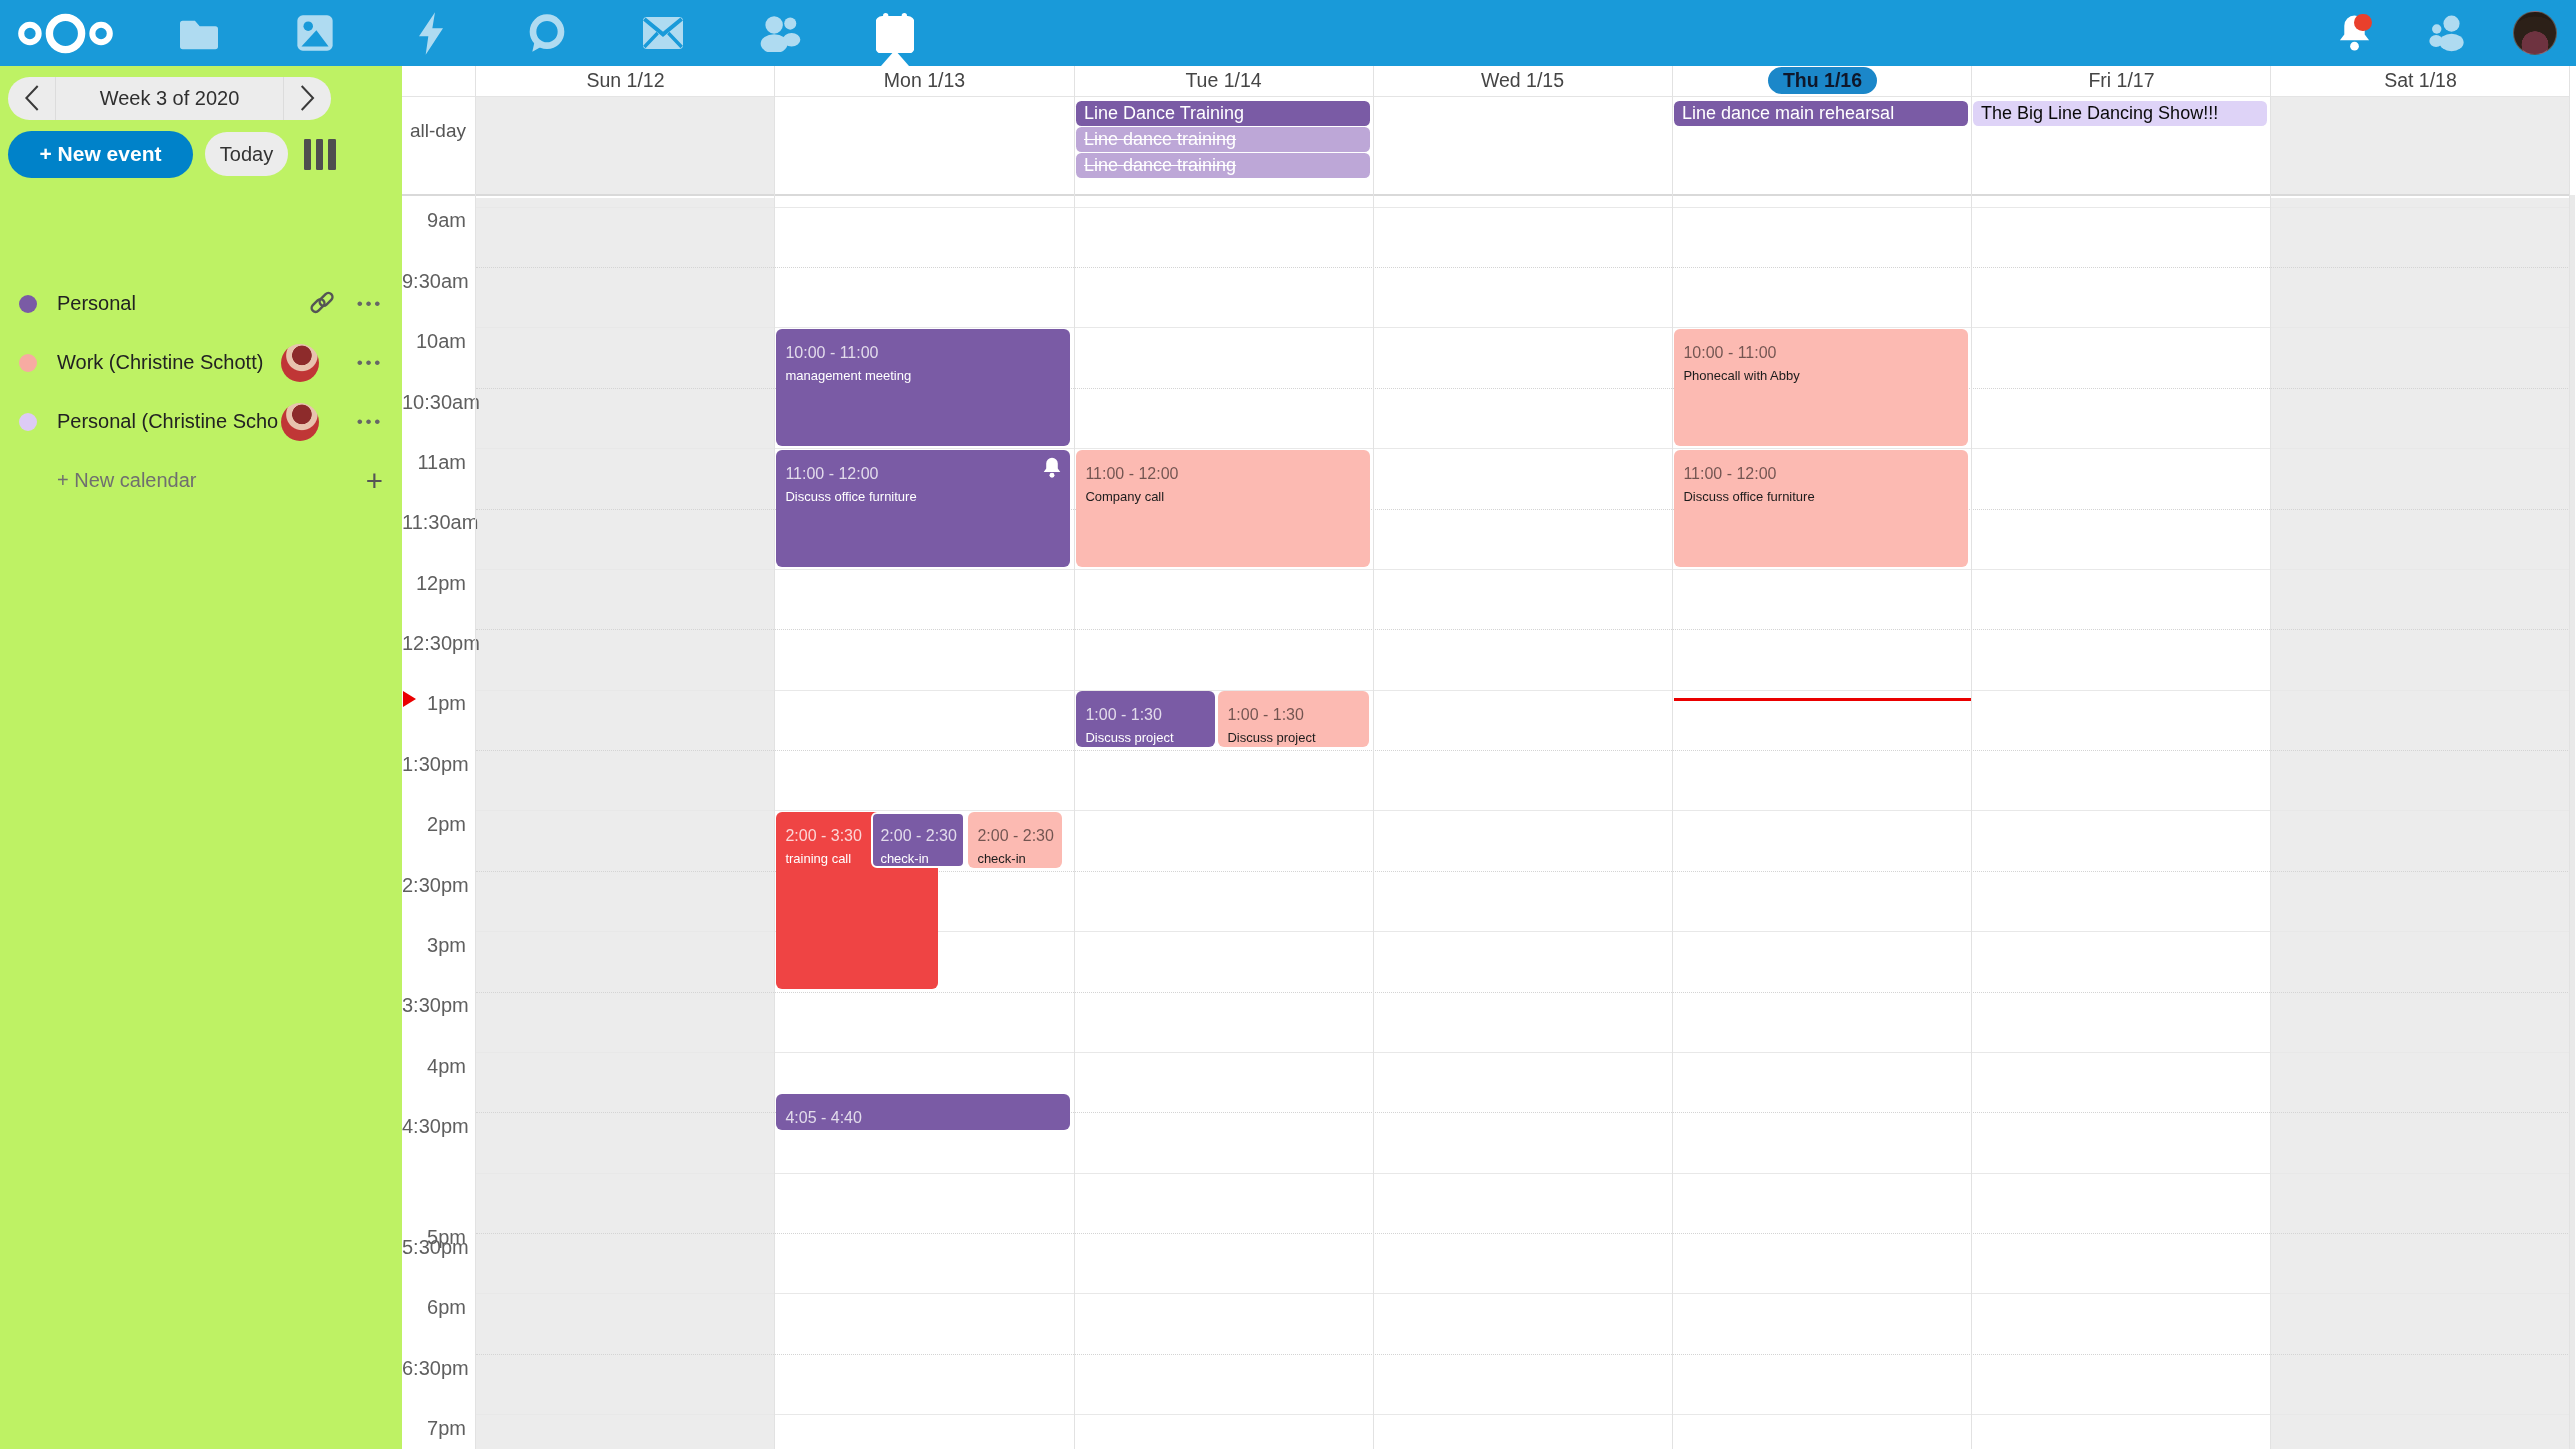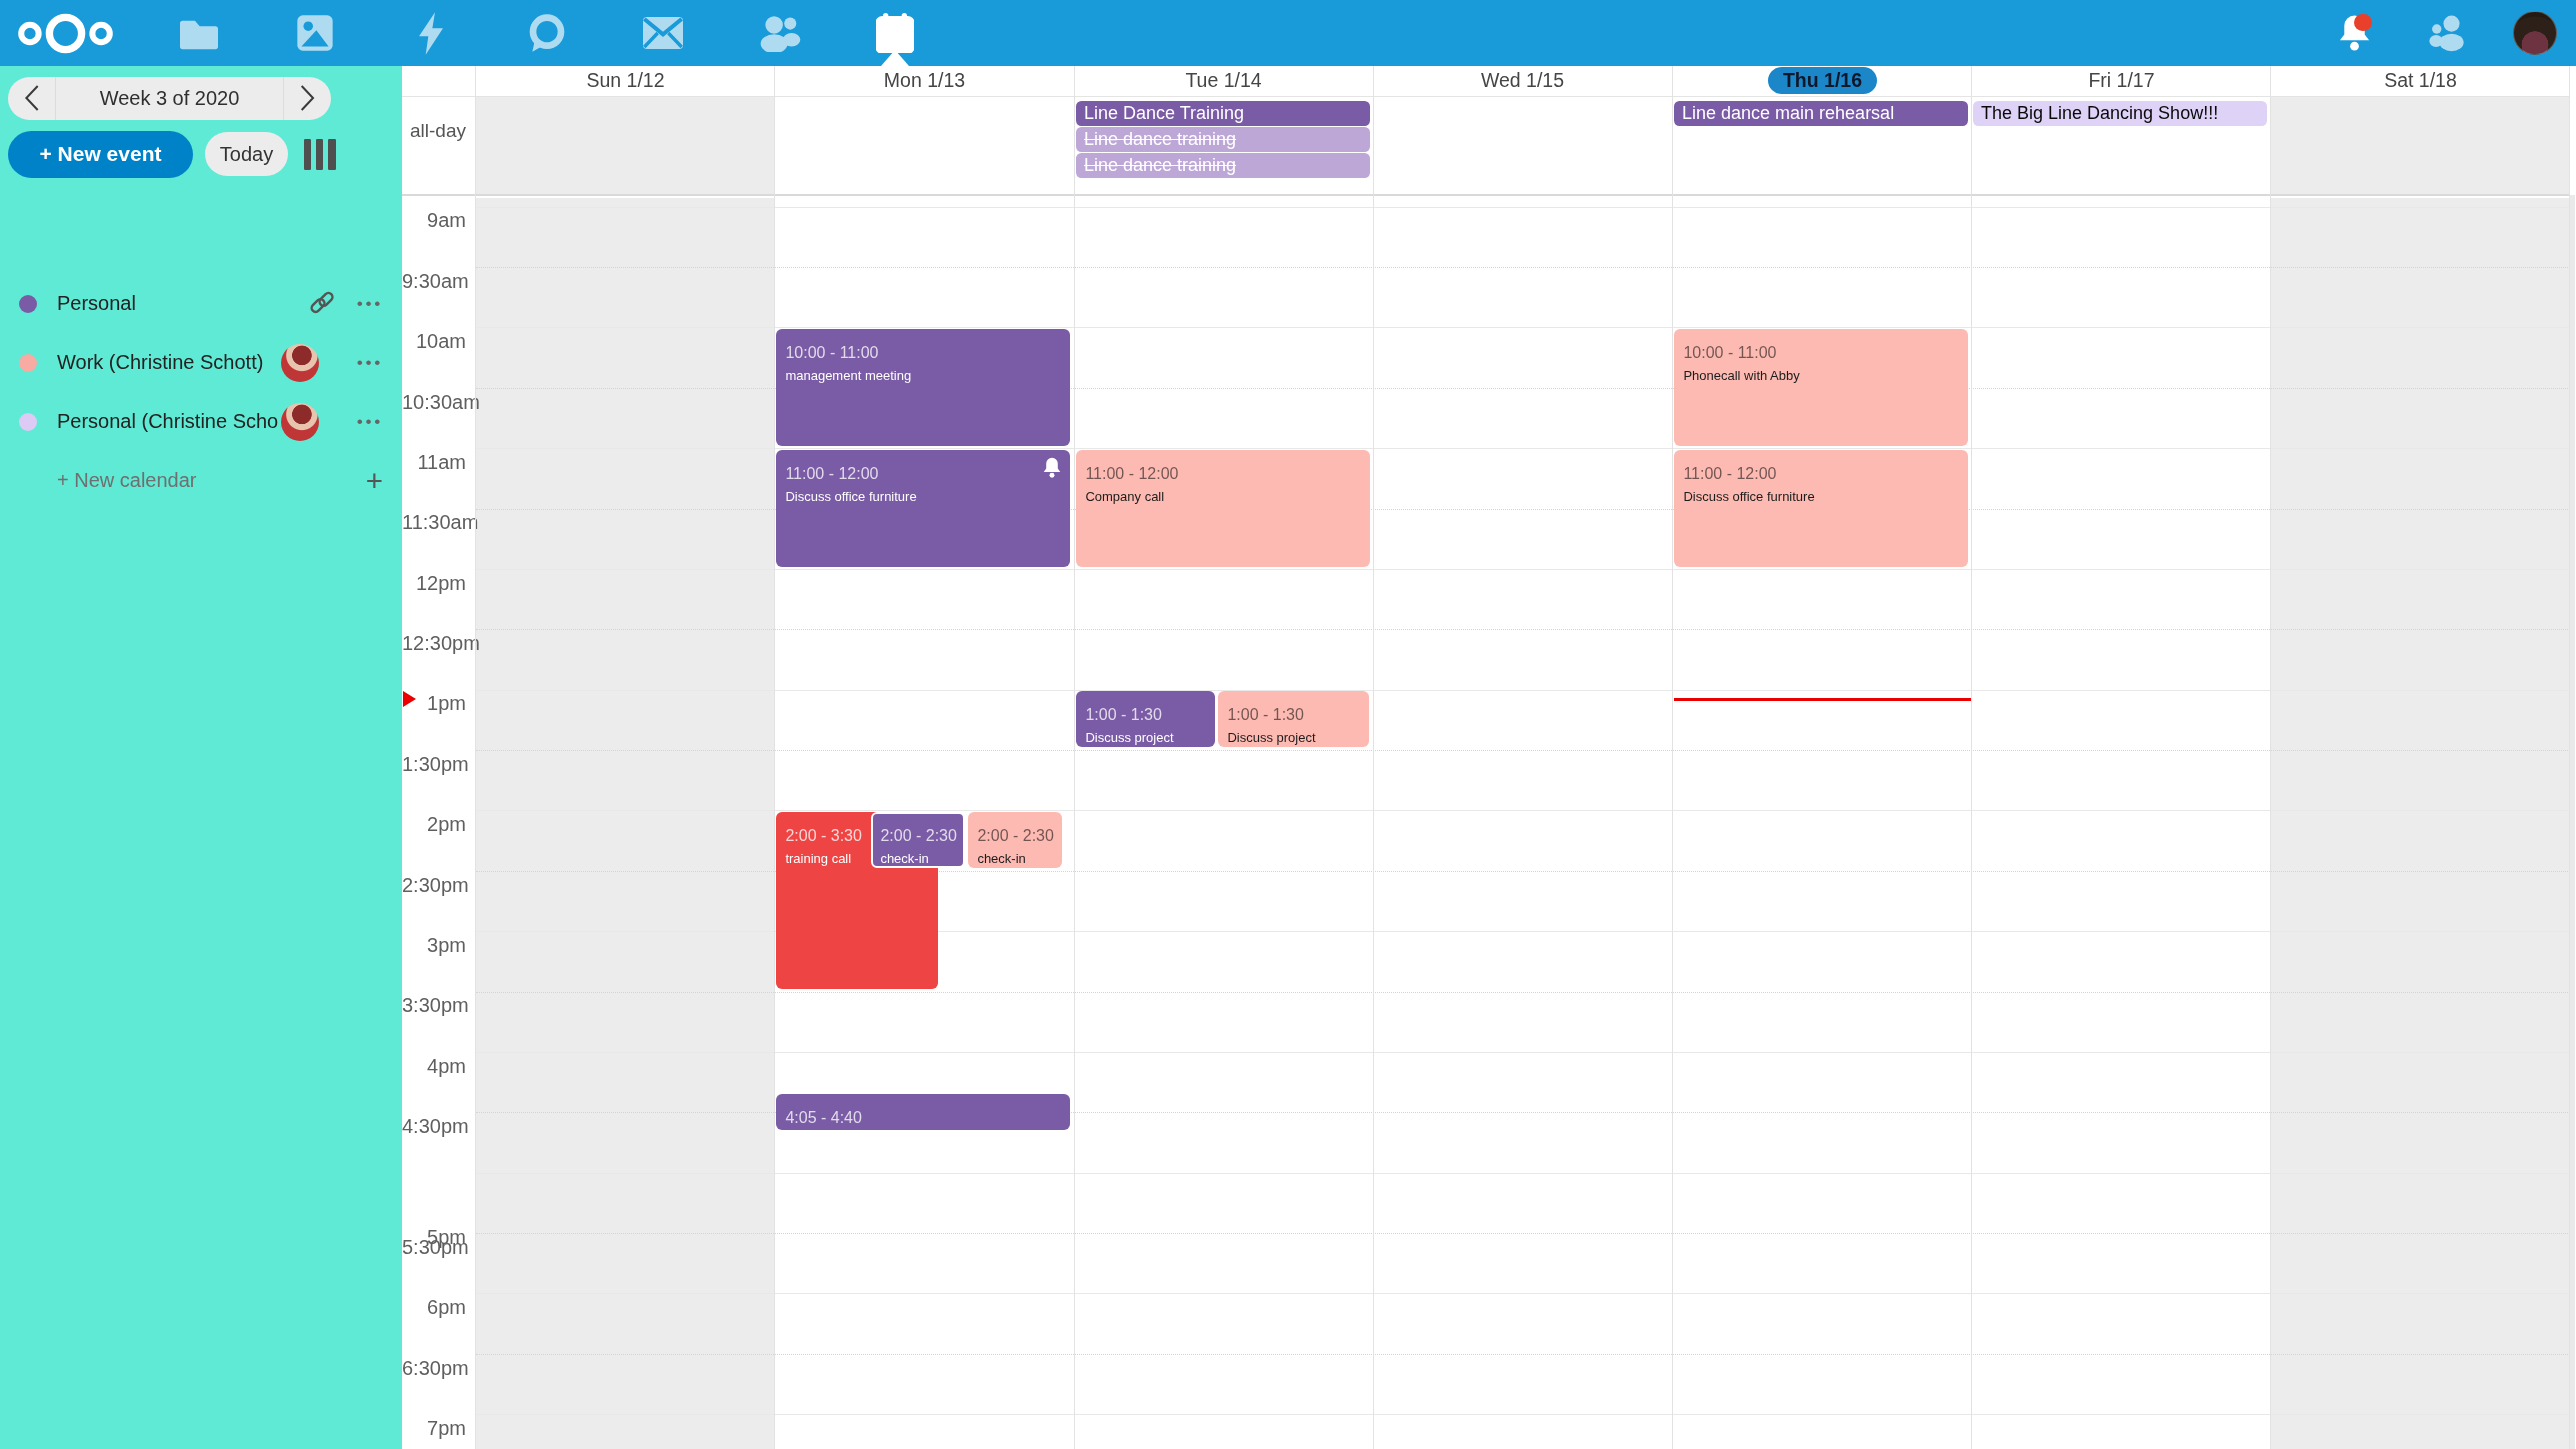--- a/index.html
+++ b/index.html
@@ -21,21 +21,21 @@
   .iconbtn { width:54px; height:54px; display:flex; align-items:center; justify-content:center; position:relative; }
   .badge-dot { position:absolute; top:8px; right:9.4px; width:17.4px; height:17.4px; border-radius:50%; background:#e9402c; }
   .avatar-lg { width:44px; height:44px; border-radius:50%;
      background:radial-gradient(circle at 50% 78%, #6e3340 0 34%, #2c2018 35% 72%, #241a14 73% 100%);
      border:1.3px solid rgba(255,255,255,.25); }
 
   
   .layout { position:absolute; top:66px; left:0; width:2576px; height:1383px; display:flex; }
 
   
-  .sidebar { width:402px; height:100%; background:#5eead4; position:relative; flex:none;padding-left:16px; }
+  .sidebar { width:402px; height:100%; background:#bef264; position:relative; flex:none;padding-left:16px; }
   .weeknav { position:absolute; left:8px; top:10.7px; width:323px; height:43px; background:#ececec;
              border-radius:23px; display:flex; align-items:center; }
   .weeknav .navbtn { width:47px; height:100%; display:flex; align-items:center; justify-content:center; }
   .weeknav .navlabel { flex:1; text-align:center; font-size:20px; color:#2f2f2f;
              border-left:1.3px solid #dcdcdc; border-right:1.3px solid #dcdcdc; height:100%; line-height:43px; }
   .actions { position:absolute; left:8px; top:64px; width:386px; height:48px; display:flex; align-items:center; }
   .btn-newevent { width:185px; height:47px; border-radius:24px; background:#0082c9; color:#fff;
                   font-size:21px; font-weight:bold; display:flex; align-items:center; justify-content:center; }
   .btn-today { width:83px; height:44px; border-radius:23px; background:#ececec; color:#333;
                font-size:20px; display:flex; align-items:center; justify-content:center; margin-left:12px; }

